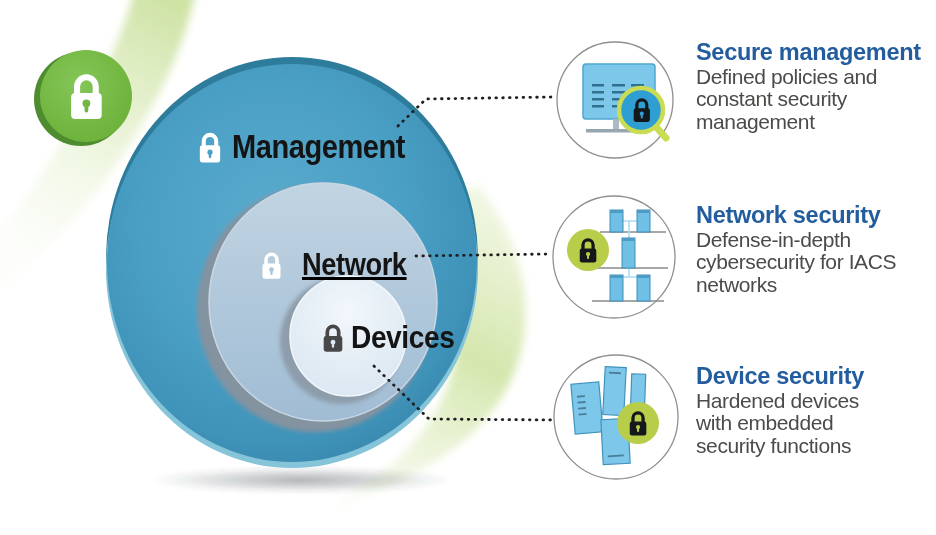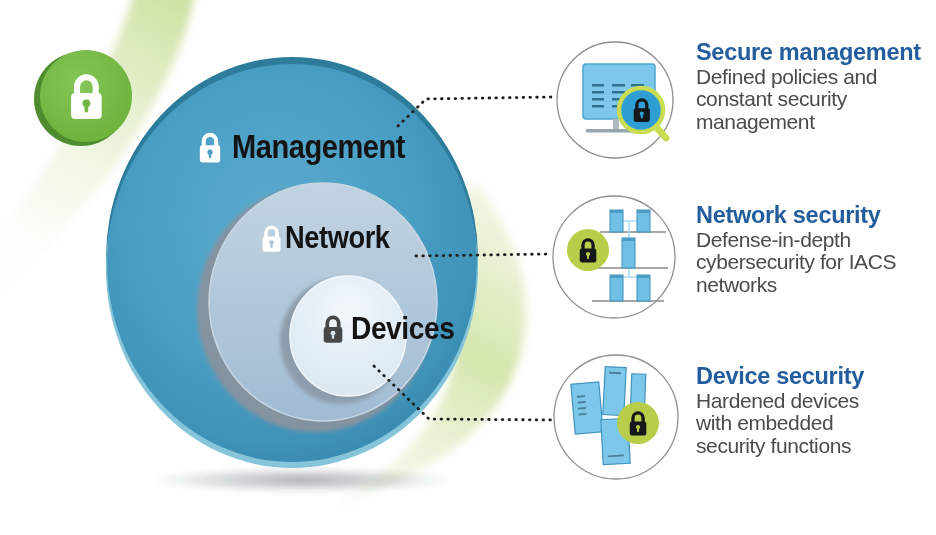--- a/index.html
+++ b/index.html
@@ -6,23 +6,23 @@
   .canvas{position:relative;width:936px;height:535px;overflow:hidden;background:#fff;
           font-family:"Liberation Sans",sans-serif;}
   .bg-svg{position:absolute;left:0;top:0;width:936px;height:535px;}
 
   
   .ring-label{position:absolute;display:flex;align-items:center;white-space:nowrap;z-index:5;}
   .ring-label .txt{font-weight:700;color:#141414;transform:scaleX(0.88);transform-origin:left center;
                    letter-spacing:-0.5px;}
   .lbl-mgmt{left:196px;top:128px;gap:8px;}
   .lbl-mgmt .txt{font-size:33px;}
-  .lbl-net{left:259px;top:220px;gap:1px;}
+  .lbl-net{left:259px;top:247px;gap:18px;text-decoration:underline;}
   .lbl-net .txt{font-size:31px;}
-  .lbl-dev{left:320px;top:310px;gap:5px;}
+  .lbl-dev{left:320px;top:319px;gap:5px;}
   .lbl-dev .txt{font-size:32px;}
 
   
   .co-text{position:absolute;left:696px;width:245px;z-index:5;}
   .co-title{font-size:23.5px;font-weight:700;color:var(--heading_blue,#235d9e);
             letter-spacing:-0.3px;line-height:26px;margin:0 0 1px 0;white-space:nowrap;}
   .co-line{font-size:21px;color:var(--body_text,#4b4b49);line-height:22.4px;
            letter-spacing:-0.4px;white-space:nowrap;}
   .co-1{top:39px;} .co-2{top:202px;} .co-3{top:363px;}
 </style>

